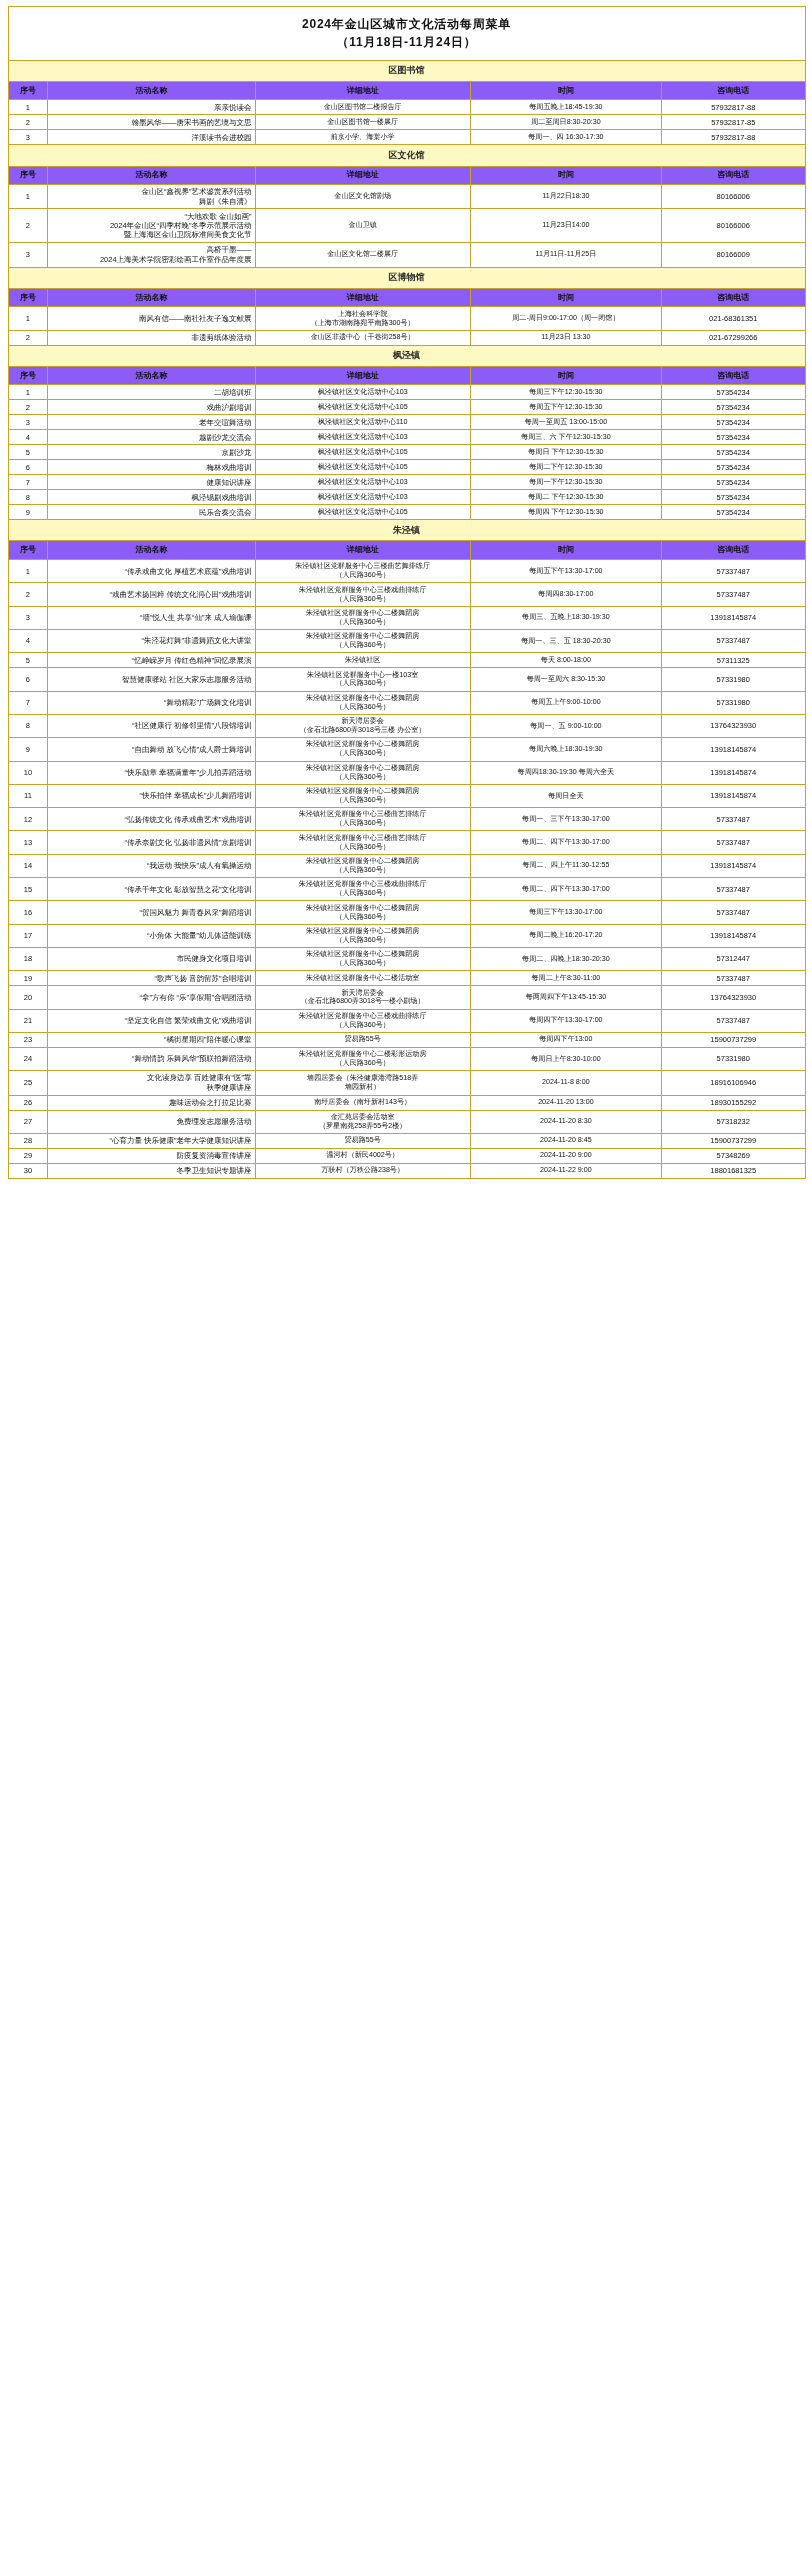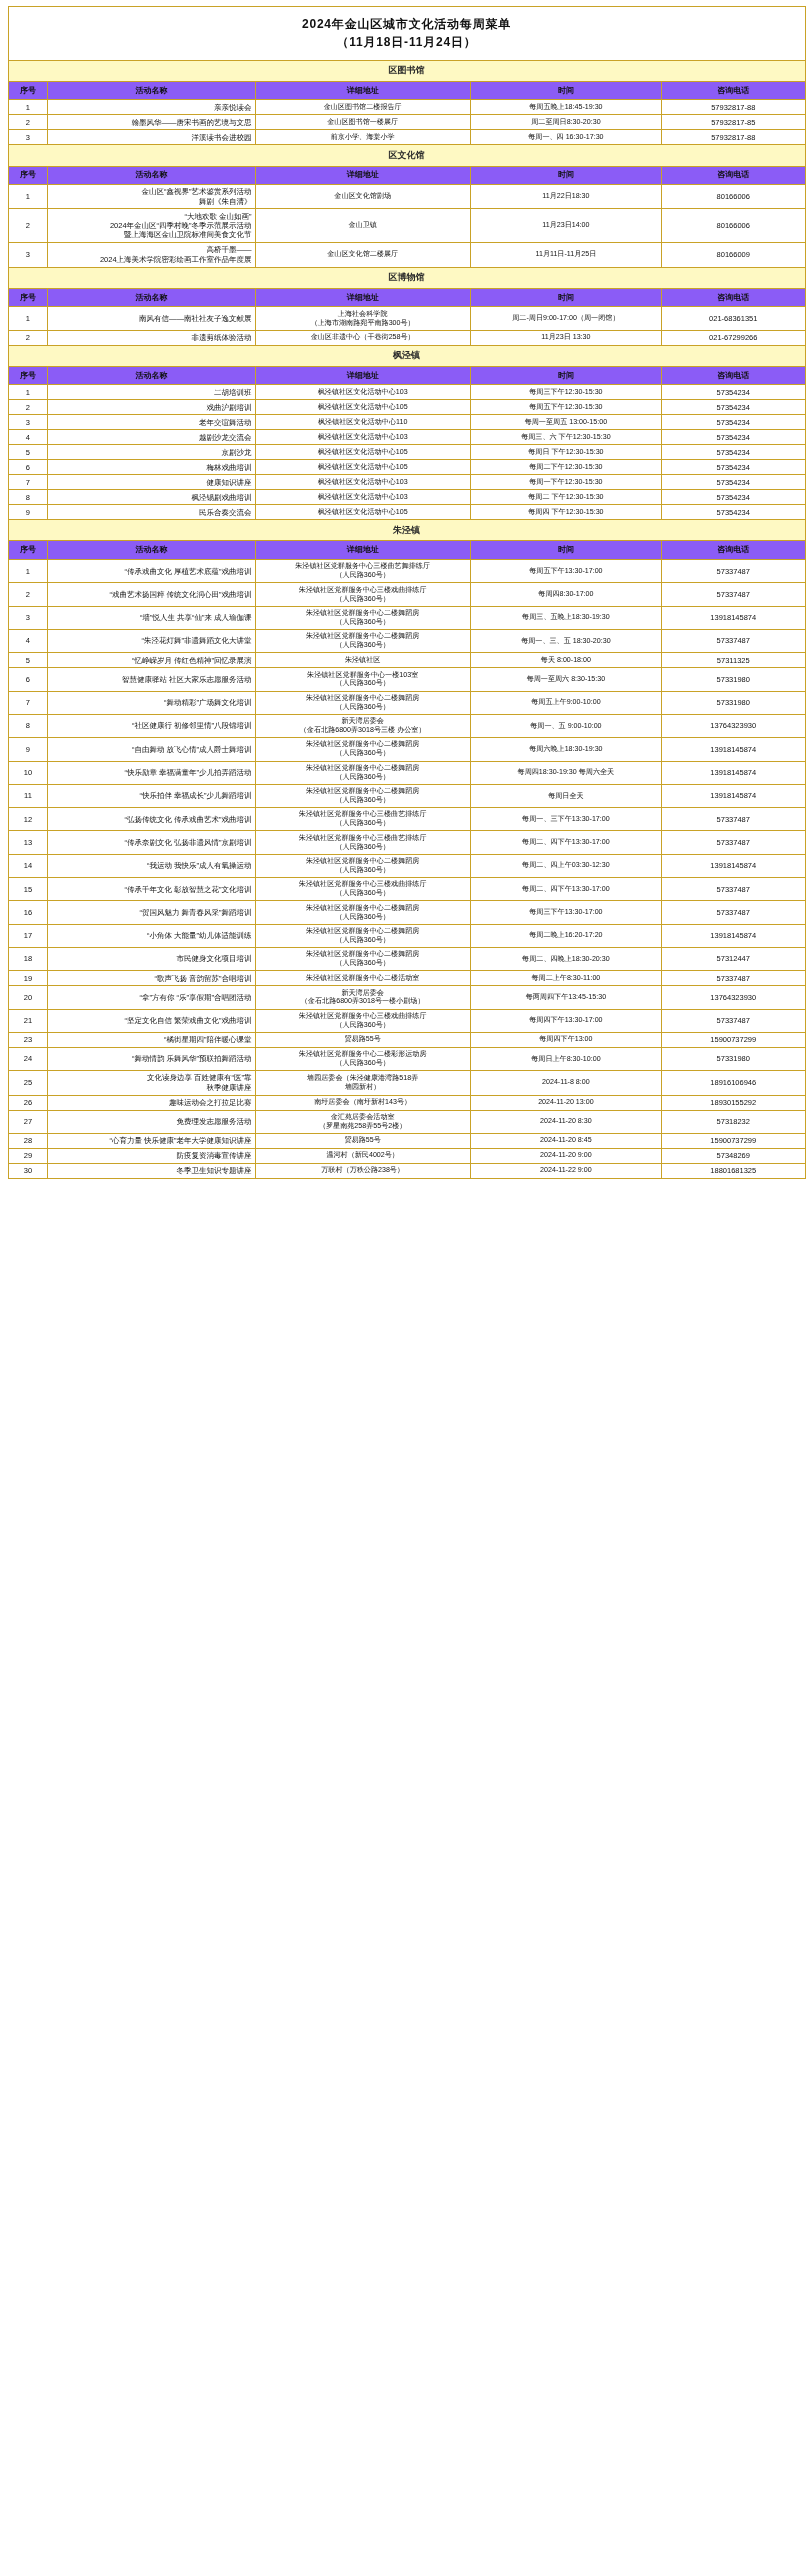--- a/index.html
+++ b/index.html
@@ -297,21 +297,21 @@
           <td class="no">13</td>
           <td class="name">“传承奈剧文化 弘扬非遗风情”京剧培训</td>
           <td class="addr">朱泾镇社区党群服务中心三楼曲艺排练厅<br>（人民路360号）</td>
           <td class="time">每周二、四下午13:30-17:00</td>
           <td class="tel">57337487</td>
         </tr>
         <tr>
           <td class="no">14</td>
           <td class="name">“我运动 我快乐”成人有氧操运动</td>
           <td class="addr">朱泾镇社区党群服务中心二楼舞蹈房<br>（人民路360号）</td>
-          <td class="time">每周二、四上午03:30-12:30</td>
+          <td class="time">每周二、四上午11:30-12:55</td>
           <td class="tel">13918145874</td>
         </tr>
         <tr>
           <td class="no">15</td>
           <td class="name">“传承千年文化 彰放智慧之花”文化培训</td>
           <td class="addr">朱泾镇社区党群服务中心三楼戏曲排练厅<br>（人民路360号）</td>
           <td class="time">每周二、四下午13:30-17:00</td>
           <td class="tel">57337487</td>
         </tr>
         <tr>

